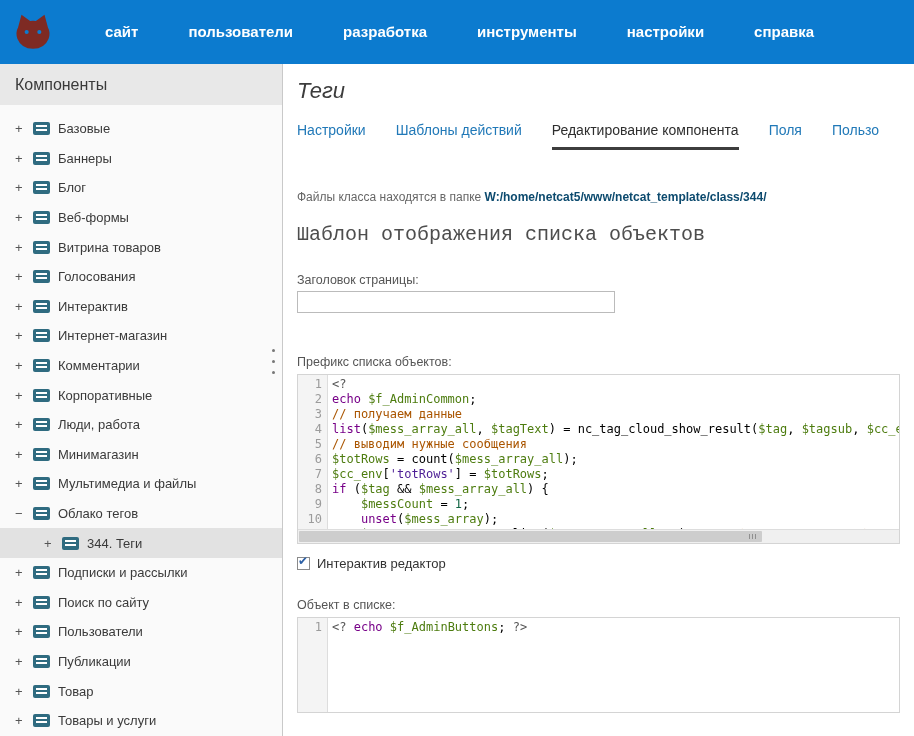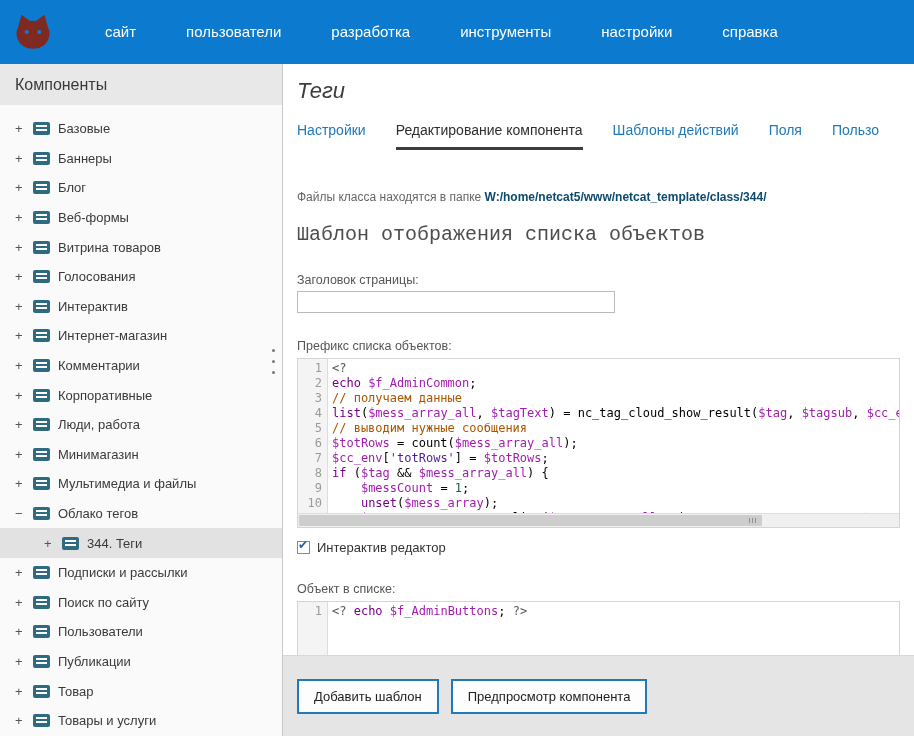--- a/index.html
+++ b/index.html
@@ -6,21 +6,21 @@
     --topbar:#0c7bcf;
     --accent:#2179b8;
     --logo:#7e2a23;
     --tab-underline:#3d3d3d;
   }
   *{box-sizing:border-box;margin:0;padding:0;}
   html,body{width:914px;height:736px;overflow:hidden;}
   body{font-family:"Liberation Sans",sans-serif;background:#fff;color:#333;}
 
   
-  .topbar{height:64px;background:var(--topbar);display:flex;align-items:center;}
+  .topbar{height:64px;background:var(--topbar);display:flex;align-items:center;font-weight:bold;}
   .logo{width:66px;height:64px;display:flex;align-items:center;justify-content:center;cursor:pointer;}
   .nav{display:flex;height:64px;margin-left:14px;}
   .nav-item{color:#fff;font-size:15px;padding:0 25px;line-height:64px;cursor:pointer;white-space:nowrap;}
 
   
   .app{display:flex;height:672px;}
   .sidebar{width:283px;min-width:283px;background:#fafafa;border-right:1px solid #c9c9c9;position:relative;overflow:hidden;}
   .sidebar-header{height:41px;background:#e8e8e8;display:flex;align-items:center;padding-left:15px;font-size:16px;color:#3a3a3a;}
   .tree{padding-top:9px;}
   .tree-row{height:29.6px;display:flex;align-items:center;padding-left:15px;font-size:13px;color:#3a3a3a;cursor:pointer;white-space:nowrap;}
@@ -39,31 +39,31 @@
   .page-title{font-size:22px;font-weight:normal;color:#3c3c3c;margin-top:14px;font-style:italic;}
   .tabs{display:flex;gap:30px;margin-top:18px;font-size:14px;white-space:nowrap;overflow:hidden;}
   .tab{color:var(--accent);padding-bottom:9px;border-bottom:3px solid transparent;cursor:pointer;}
   .tab.active{color:#2e2e2e;border-bottom-color:var(--tab-underline);cursor:default;}
 
   .path-line{margin-top:40px;font-size:12px;color:#666;}
   .path-line b{color:#0c4a6e;}
   .section-heading{font-size:20px;font-weight:normal;color:#4d4d4d;margin-top:19px;font-family:Liberation Mono, monospace;}
   .field-label{font-size:12.5px;color:#555;margin-top:27px;}
   .text-input{display:block;width:318px;height:22px;margin-top:4px;border:1px solid #bbb;padding:0 5px;font-size:12px;font-family:"Liberation Sans",sans-serif;color:#333;background:#fff;}
-  .field-label.gap{margin-top:26px;}
+  .field-label.gap{margin-top:42px;}
 
   
   .editor{margin-top:5px;width:calc(100% - 14px);border:1px solid #d4d4d4;background:#fff;display:flex;position:relative;font-family:"DejaVu Sans Mono","Liberation Mono",monospace;font-size:12px;line-height:15px;overflow:hidden;}
   .editor-prefix{height:170px;}
   .editor-object{height:96px;}
   .gutter{width:30px;min-width:30px;background:#f4f4f4;border-right:1px solid #ddd;color:#9b9b9b;text-align:right;padding:2px 5px 0 0;overflow:hidden;}
   .code{flex:1;padding:2px 0 0 4px;overflow:hidden;white-space:pre;color:#000;cursor:text;}
   .code-line{height:15px;white-space:pre;}
   .tok-kw{color:#708;}
-  .tok-var{color:#a21caf;}
+  .tok-var{color:#4d7c0f;}
   .tok-com{color:#a50;}
   .tok-str{color:#4c1d95;}
   .tok-num{color:#164;}
   .tok-meta{color:#555;}
   .hscroll{position:absolute;left:0;right:0;bottom:0;height:14px;background:#f0f0f0;border-top:1px solid #ddd;}
   .hthumb{position:absolute;left:1px;top:1px;bottom:1px;width:77%;background:#cdcdcd;border-radius:1px;}
   .hthumb::after{content:"";position:absolute;right:5px;top:3px;bottom:3px;width:8px;
     background:repeating-linear-gradient(90deg,#8f8f8f 0 1px,transparent 1px 3px);}
 
   
@@ -215,22 +215,22 @@
       </div>
   </aside>
 
   <main class="content">
     <div class="main-scroll">
 
       <h1 class="page-title">Теги</h1>
 
       <div class="tabs">
           <div class="tab">Настройки</div>
+          <div class="tab">Шаблоны действий</div>
           <div class="tab active">Редактирование компонента</div>
-          <div class="tab">Шаблоны действий</div>
           <div class="tab">Поля</div>
           <div class="tab">Пользо</div>
         </div>
 
       <p class="path-line">
         <span>Файлы класса находятся в папке</span>
         <b>W:/home/netcat5/www/netcat_template/class/344/</b>
       </p>
 
       <h2 class="section-heading">Шаблон отображения списка объектов</h2>
@@ -269,19 +269,15 @@
       <div class="field-label">Объект в списке:</div>
       <div class="editor editor-object" id="editor-object">
         <div class="gutter">
             <div class="code-line">1</div>
           </div>
         <div class="code"><div class="code-line"><span class="tok-meta">&lt;?</span><span> </span><span class="tok-kw">echo</span><span> </span><span class="tok-var">$f_AdminButtons</span><span>; </span><span class="tok-meta">?&gt;</span></div></div>
       </div>
 
     </div>
 
-    <footer class="footer">
-        <button class="footer-btn">Добавить шаблон</button>
-        <button class="footer-btn">Предпросмотр компонента</button>
-      </footer>
   </main>
 
 </div>
 
 </body></html>

